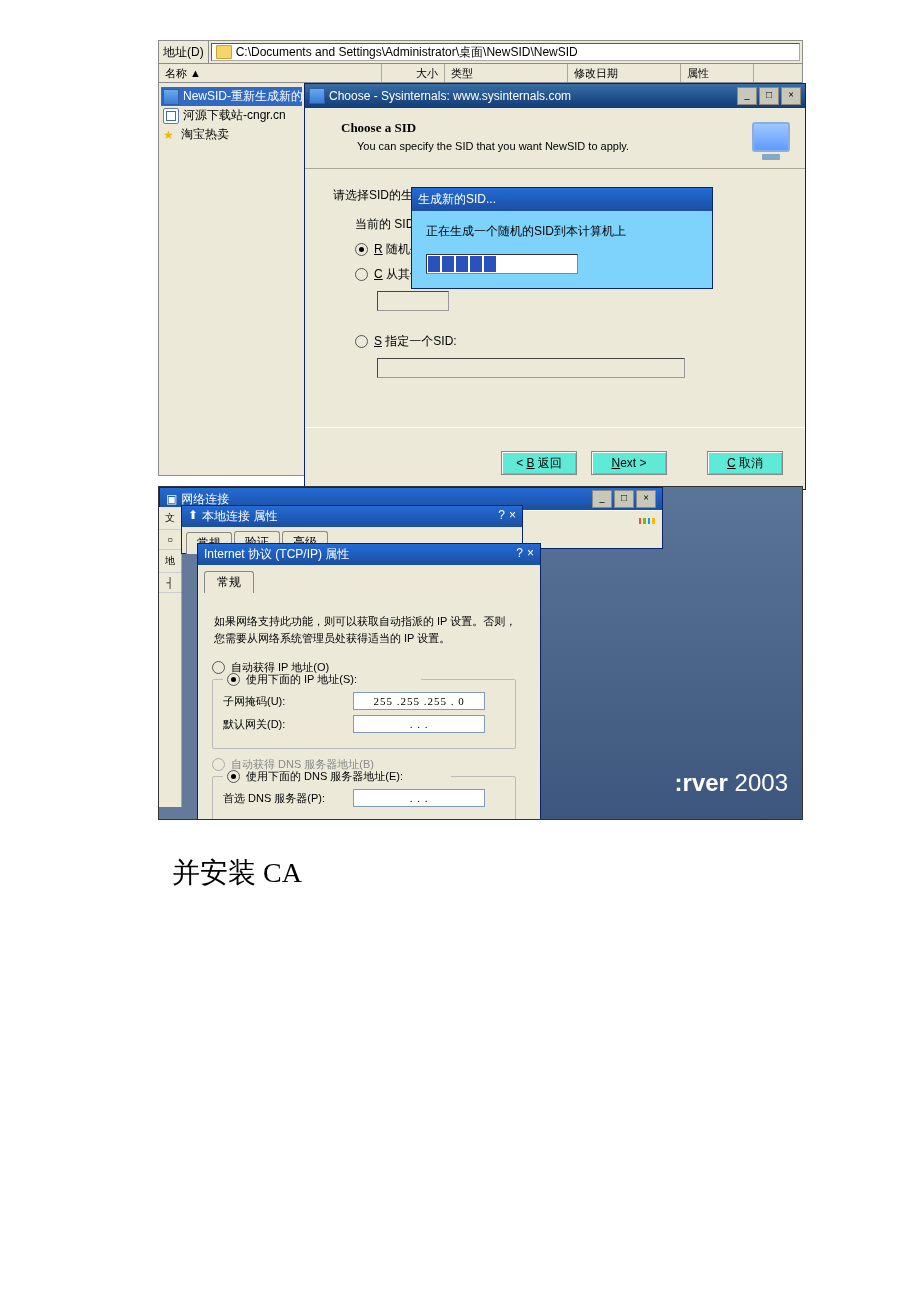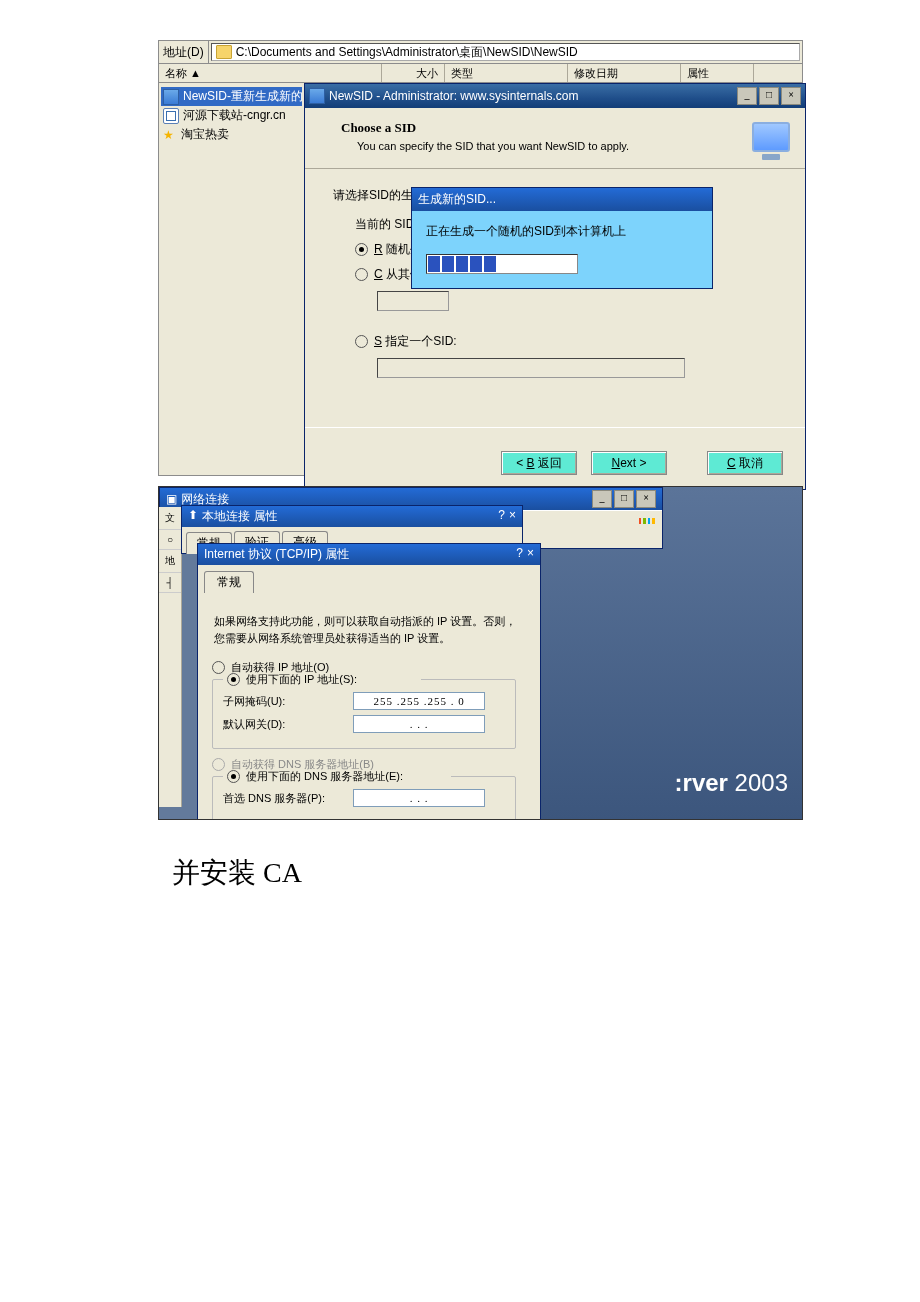--- a/index.html
+++ b/index.html
@@ -117,21 +117,21 @@
         <div class="file-item">
           <span class="ico-sm ico-star">★</span>
           <span>淘宝热卖</span>
         </div>
       </div>
       <div class="right-pane">
         <div class="dialog">
           <div class="dlg-title">
             <div class="caption">
               <span class="ico-sm ico-app"></span>
-              <span>NewSID - Administrator: www.sysinternals.com</span>
+              <span>Choose - Sysinternals: www.sysinternals.com</span>
             </div>
             <div class="win-btns">
               <div class="win-btn">_</div>
               <div class="win-btn">□</div>
               <div class="win-btn">×</div>
             </div>
           </div>
           <div class="dlg-hdr">
             <div class="title">Choose a SID</div>
             <div class="sub">You can specify the SID that you want NewSID to apply.</div>

